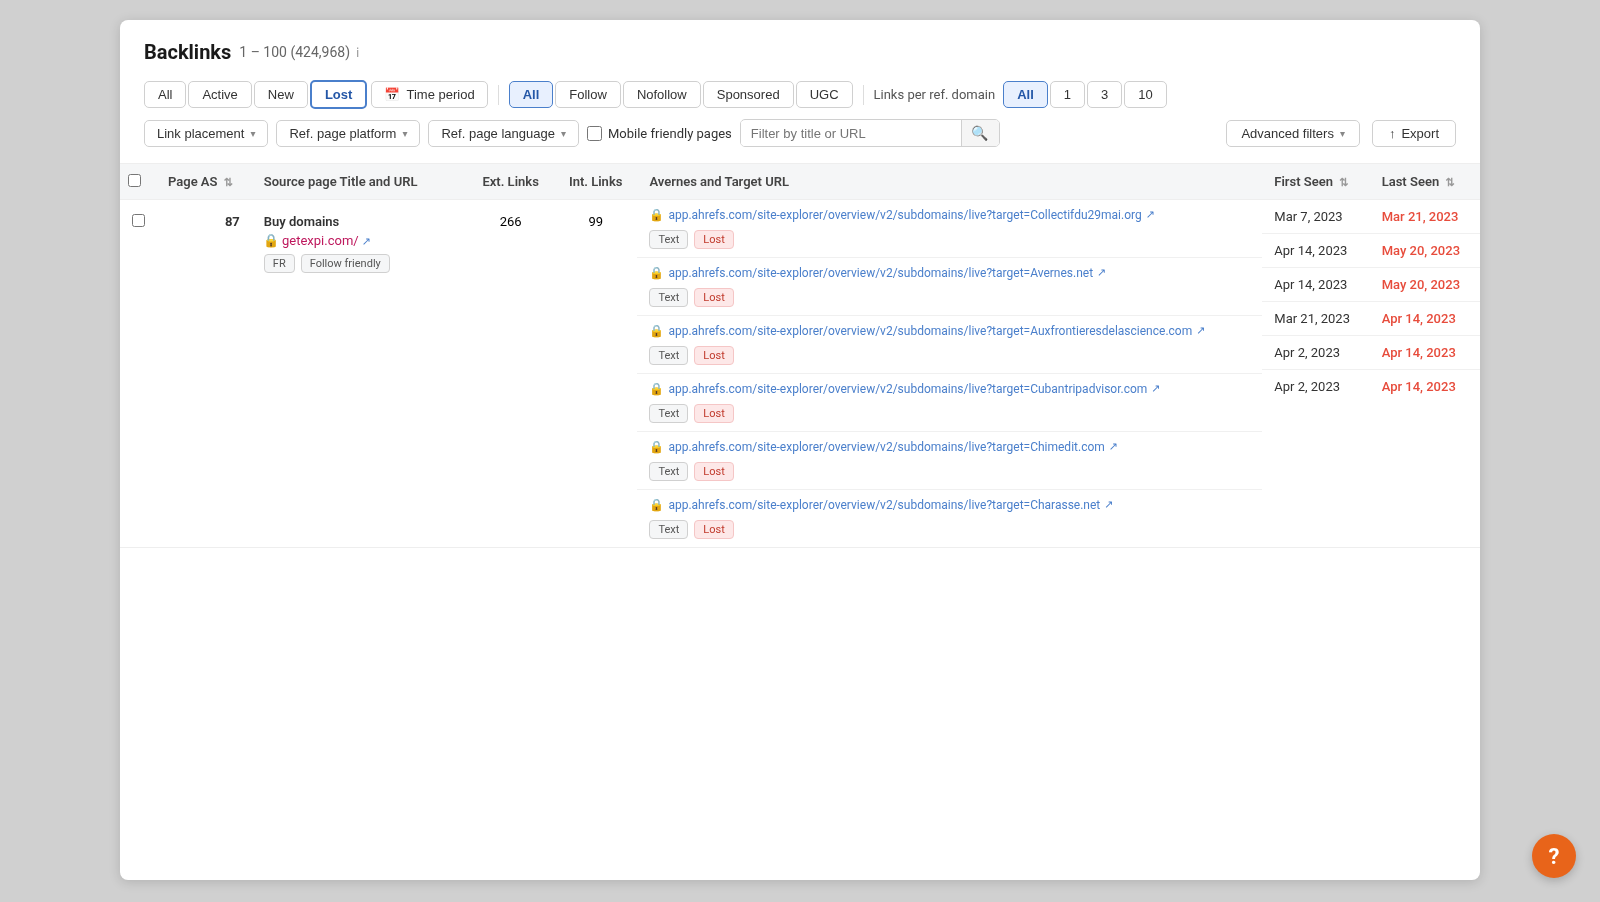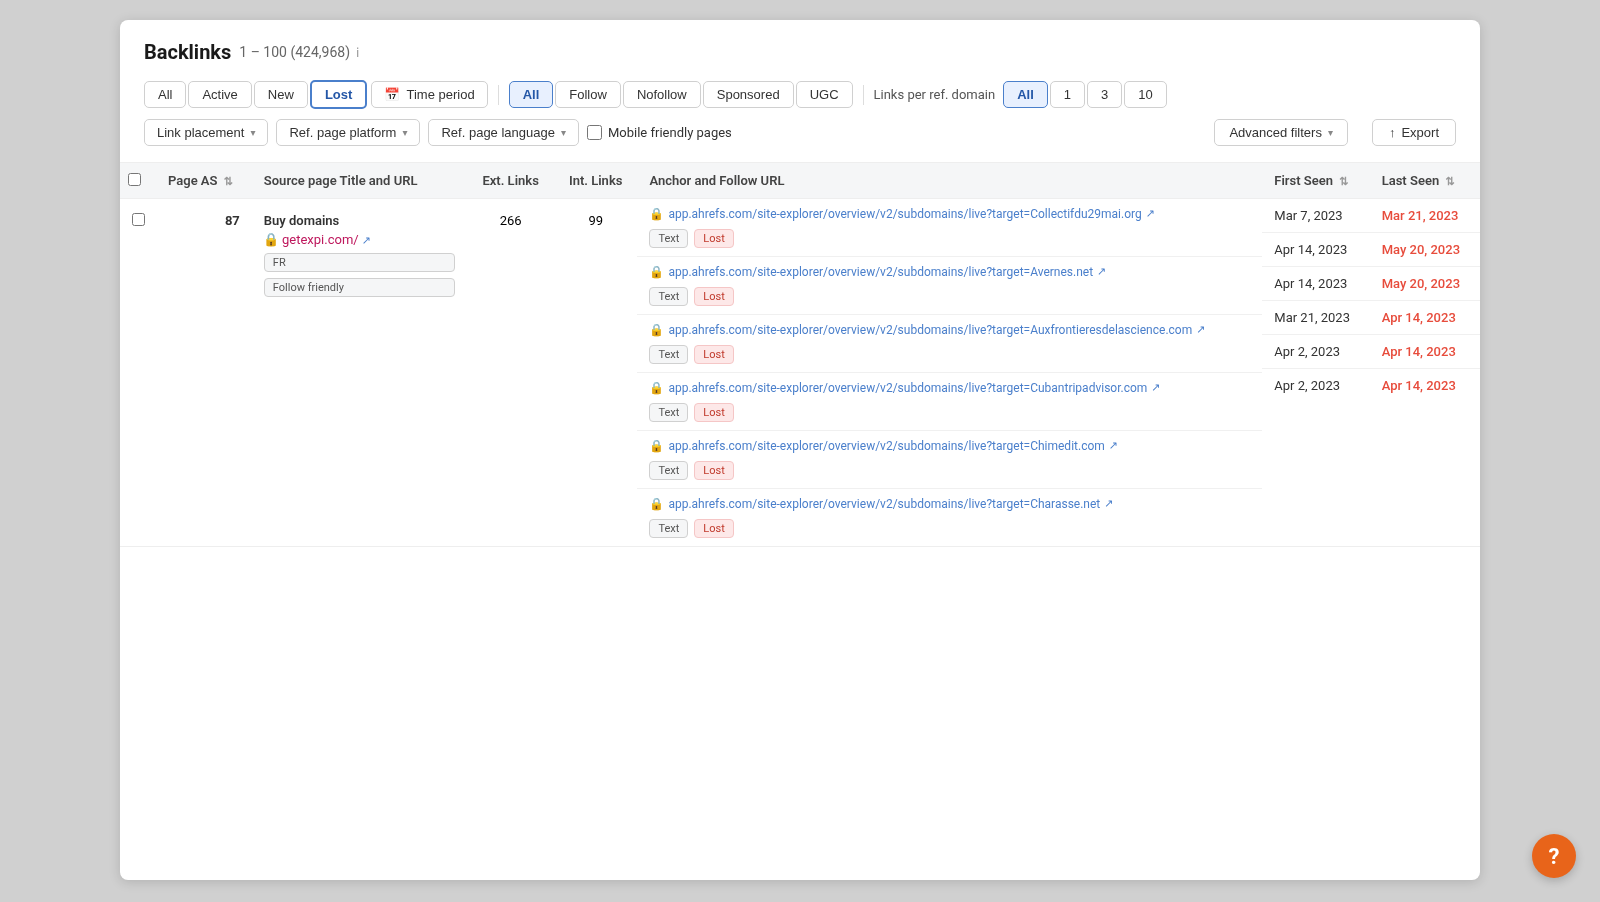--- a/index.html
+++ b/index.html
@@ -166,21 +166,21 @@
       border-radius: 5px;
       border: 1px solid #d0d0d0;
       background: #fff;
       font-size: 13px;
       color: #333;
       cursor: pointer;
     }
     .right-actions {
       display: flex;
       align-items: center;
-      gap: 24px;
+      gap: 12px;
       margin-left: auto;
     }
     .table-container {
       width: 100%;
       overflow-x: auto;
     }
     table {
       width: 100%;
       border-collapse: collapse;
       font-size: 13px;
@@ -308,20 +308,24 @@
       <button class="dropdown-btn">
         <span>Ref. page language</span>
         <span class="chevron">▾</span>
       </button>
 
       <label class="checkbox-label">
         <input type="checkbox" style="">
         <span>Mobile friendly pages</span>
       </label>
 
+      <div class="search-box">
+        <input type="text" class="search-input" placeholder="Filter by title or URL" style="">
+        <button class="search-icon-btn">🔍</button>
+      </div>
 
       <div class="right-actions">
         <button class="advanced-filters-btn">
           <span>Advanced filters</span>
           <span class="chevron">▾</span>
         </button>
         <button class="export-btn">
           <span>↑</span>
           <span>Export</span>
         </button>
@@ -343,41 +347,41 @@
           <th>
             <span>Source page Title and URL</span>
           </th>
           <th class="center">
             <span>Ext. Links</span>
           </th>
           <th class="center">
             <span>Int. Links</span>
           </th>
           <th>
-            <span>Anchor and Follow URL</span>
+            <span>Avernes and Target URL</span>
           </th>
           <th>
             <span>First Seen</span>
             <span class="sort-icon">⇅</span>
           </th>
           <th>
             <span>Last Seen</span>
             <span class="sort-icon">⇅</span>
           </th>
         </tr>
       </thead>
       <tbody id="table-body">
 
       <tr class="row-main">
             <td style="text-align: center; padding-top: 14px;"><input type="checkbox" style=""></td>
             <td style="text-align: right; font-weight: 700; color: rgb(51, 51, 51); padding: 14px 12px; vertical-align: top;">87</td>
             <td style="padding: 14px 12px; vertical-align: top; min-width: 200px;">
               <div style="font-weight: 600; color: rgb(51, 51, 51); margin-bottom: 4px;">Buy domains</div>
               <div style="margin-bottom: 6px;"><span style="font-size:13px;color:#888;margin-right:2px;">🔒</span><a href="#" class="source-url">getexpi.com/</a><span style="font-size:11px;color:#4a7fcb;margin-left:3px;">↗</span></div>
-              <div style="display: flex; gap: 6px; flex-direction: column;">
+              <div style="display: flex; gap: 6px;">
                 <span class="tag">FR</span>
                 <span class="tag">Follow friendly</span>
               </div>
             </td>
             <td style="text-align: center; vertical-align: top; padding-top: 14px;">266</td>
             <td style="text-align: center; vertical-align: top; padding-top: 14px;">99</td>
             <td style="vertical-align: top; min-width: 360px;">
               <div style="padding: 8px 12px; border-bottom: 1px solid rgb(240, 240, 240);">
                 <div style="display: flex; align-items: flex-start; gap: 4px; margin-bottom: 4px;">
                   <span style="font-size:12px;color:#888;">🔒</span>

